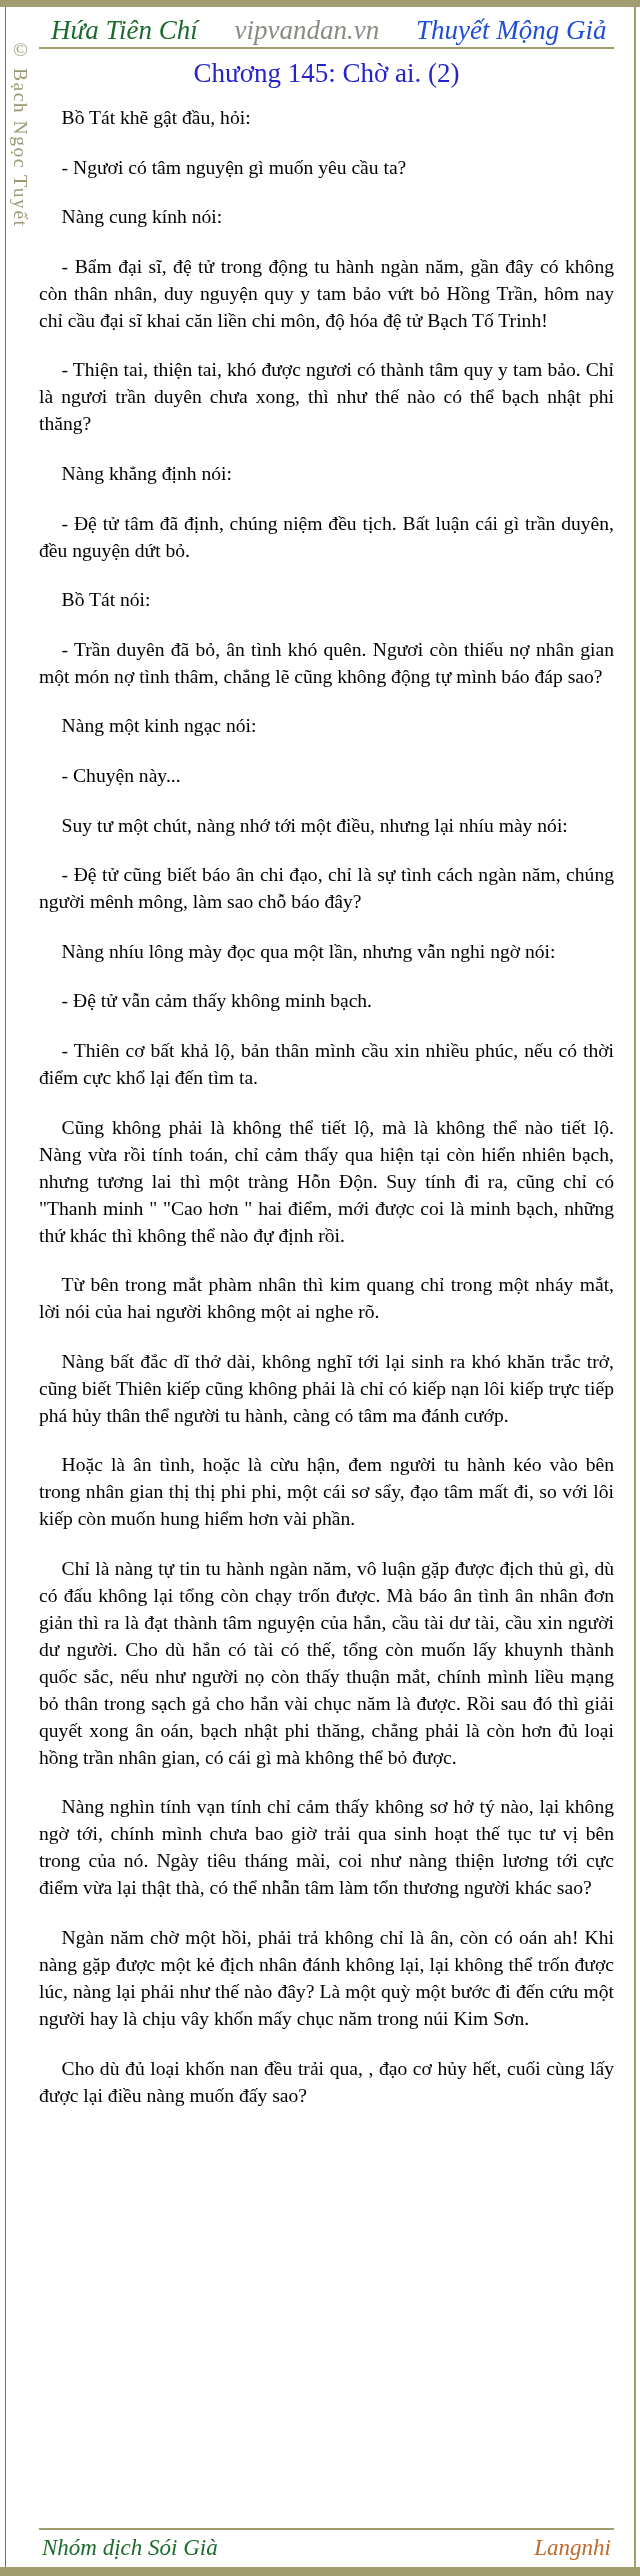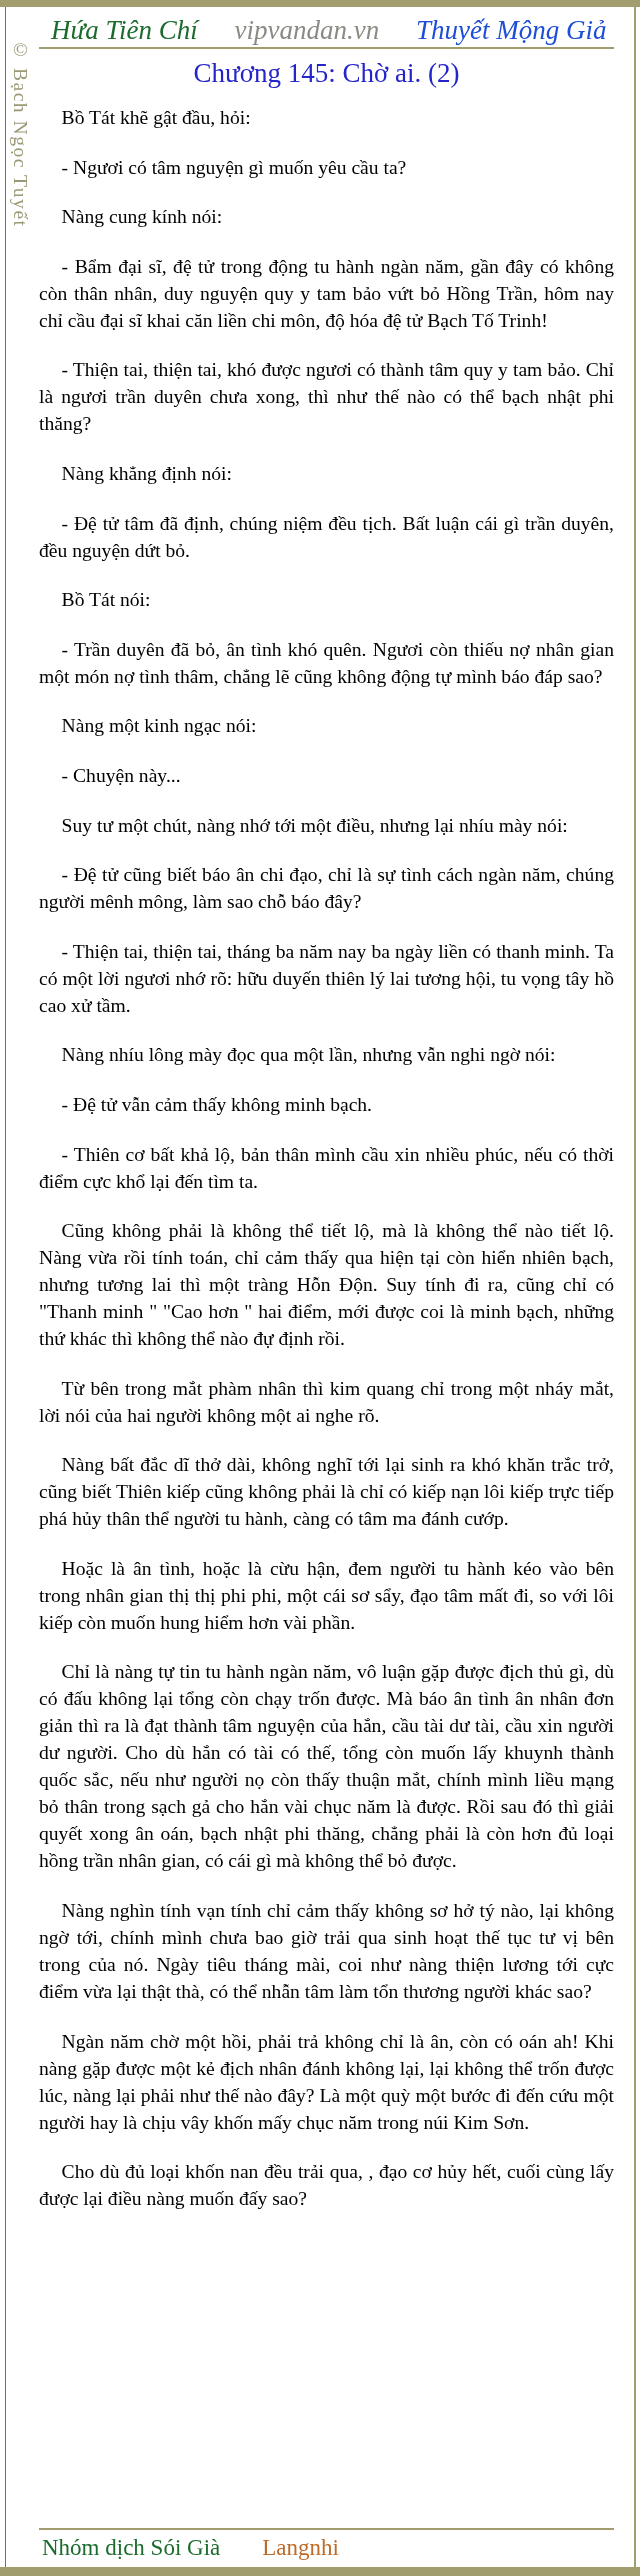--- a/index.html
+++ b/index.html
@@ -45,23 +45,23 @@
     position:absolute;left:39px;top:104px;width:575px;
     font-size:19.6px;line-height:27px;color:#000;
     text-align:justify;
   }
   .chapter-body p{margin:0 0 22.6px 0;text-indent:22.6px;}
 
   
   .footer{position:absolute;left:39px;top:2528px;width:575px;}
   .footer-rule{height:2.3px;background:#a29d6f;}
   .footer-row{
-    display:flex;align-items:baseline;
+    display:flex;justify-content:space-between;align-items:baseline;
     padding:3px 3px 0 3px;
-    font-size:23px;line-height:29px;
+    font-style:italic;font-size:23px;line-height:29px;
   }
   .footer-group{color:#1b6b2d;}
   .footer-editor{color:#be6a28;margin-left:42px;}
 </style>
 </head>
 <body>
 
 <div class="top-bar"></div>
 <div class="left-border"></div>
 <div class="right-border"></div>
@@ -86,21 +86,20 @@
     <p>- Bẩm đại sĩ, đệ tử trong động tu hành ngàn năm, gần đây có không còn thân nhân, duy nguyện quy y tam bảo vứt bỏ Hồng Trần, hôm nay chỉ cầu đại sĩ khai căn liền chi môn, độ hóa đệ tử Bạch Tố Trinh!</p>
     <p>- Thiện tai, thiện tai, khó được ngươi có thành tâm quy y tam bảo. Chỉ là ngươi trần duyên chưa xong, thì như thế nào có thể bạch nhật phi thăng?</p>
     <p>Nàng khẳng định nói:</p>
     <p>- Đệ tử tâm đã định, chúng niệm đều tịch. Bất luận cái gì trần duyên, đều nguyện dứt bỏ.</p>
     <p>Bồ Tát nói:</p>
     <p>- Trần duyên đã bỏ, ân tình khó quên. Ngươi còn thiếu nợ nhân gian một món nợ tình thâm, chẳng lẽ cũng không động tự mình báo đáp sao?</p>
     <p>Nàng một kinh ngạc nói:</p>
     <p>- Chuyện này...</p>
     <p>Suy tư một chút, nàng nhớ tới một điều, nhưng lại nhíu mày nói:</p>
     <p>- Đệ tử cũng biết báo ân chi đạo, chỉ là sự tình cách ngàn năm, chúng người mênh mông, làm sao chỗ báo đây?</p>
-    <p>- Thiện tai, thiện tai, tháng ba năm nay ba ngày liền có thanh minh. Ta có một lời ngươi nhớ rõ: hữu duyến thiên lý lai tương hội, tu vọng tây hồ cao xử tầm.</p>
     <p>Nàng nhíu lông mày đọc qua một lần, nhưng vẫn nghi ngờ nói:</p>
     <p>- Đệ tử vẫn cảm thấy không minh bạch.</p>
     <p>- Thiên cơ bất khả lộ, bản thân mình cầu xin nhiều phúc, nếu có thời điểm cực khổ lại đến tìm ta.</p>
     <p>Cũng không phải là không thể tiết lộ, mà là không thể nào tiết lộ. Nàng vừa rồi tính toán, chỉ cảm thấy qua hiện tại còn hiển nhiên bạch, nhưng tương lai thì một tràng Hỗn Độn. Suy tính đi ra, cũng chỉ có "Thanh minh " "Cao hơn " hai điểm, mới được coi là minh bạch, những thứ khác thì không thể nào đự định rồi.</p>
     <p>Từ bên trong mắt phàm nhân thì kim quang chỉ trong một nháy mắt, lời nói của hai người không một ai nghe rõ.</p>
     <p>Nàng bất đắc dĩ thở dài, không nghĩ tới lại sinh ra khó khăn trắc trở, cũng biết Thiên kiếp cũng không phải là chỉ có kiếp nạn lôi kiếp trực tiếp phá hủy thân thể người tu hành, càng có tâm ma đánh cướp.</p>
     <p>Hoặc là ân tình, hoặc là cừu hận, đem người tu hành kéo vào bên trong nhân gian  thị thị phi phi, một cái sơ sẩy, đạo tâm mất đi, so với lôi kiếp còn muốn hung hiểm hơn vài phần.</p>
     <p>Chỉ là nàng tự tin tu hành ngàn năm, vô luận gặp được địch thủ gì, dù có đấu không lại tổng còn chạy trốn được. Mà báo ân tình ân nhân đơn giản thì ra là đạt thành tâm nguyện của hắn, cầu tài dư tài, cầu xin người dư người. Cho dù hắn có tài có thế, tổng còn muốn lấy khuynh thành quốc sắc, nếu như người nọ còn thấy thuận mắt, chính mình liều mạng bỏ thân trong sạch gả cho hắn vài chục năm là được. Rồi sau đó thì giải quyết xong ân oán, bạch nhật phi thăng, chẳng phải là còn hơn đủ loại hồng trần nhân gian, có cái gì mà không thể bỏ được.</p>
     <p>Nàng nghìn tính vạn tính chỉ cảm thấy không sơ hở tý nào, lại không ngờ tới, chính mình chưa bao giờ trải qua sinh hoạt thế tục tư vị bên trong của nó. Ngày tiêu tháng mài, coi như nàng thiện lương tới cực điểm vừa lại thật thà, có thể nhẫn tâm làm tổn thương người khác sao?</p>
     <p>Ngàn năm chờ một hồi, phải trả  không chỉ là ân, còn có oán ah! Khi nàng gặp được một kẻ địch nhân đánh không lại, lại không thể trốn được lúc, nàng lại phải như thế nào đây? Là một quỳ một bước đi đến cứu một người hay là chịu vây khốn mấy chục năm trong núi Kim Sơn.</p>

